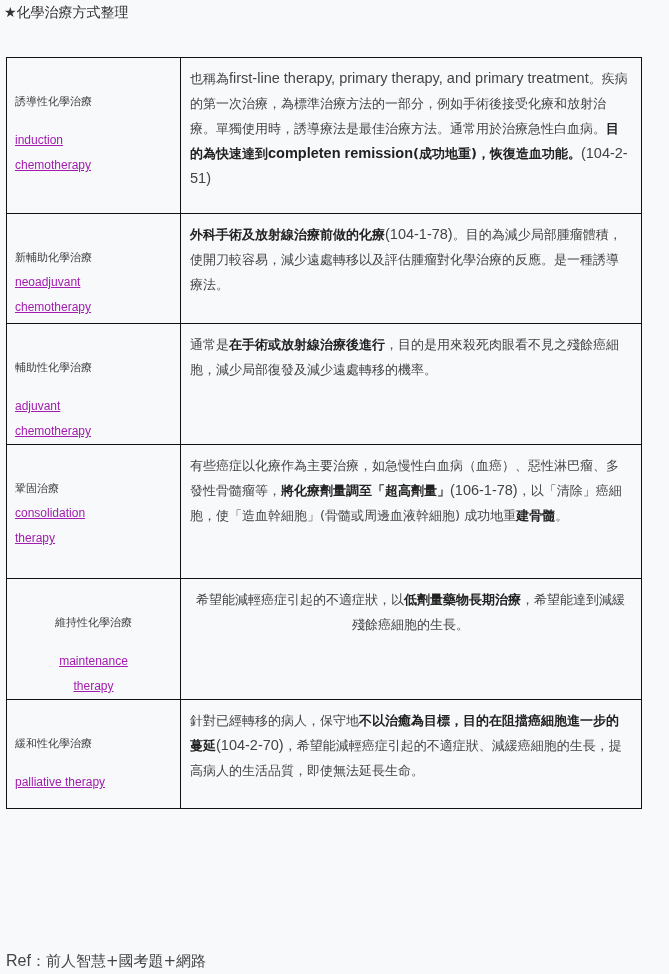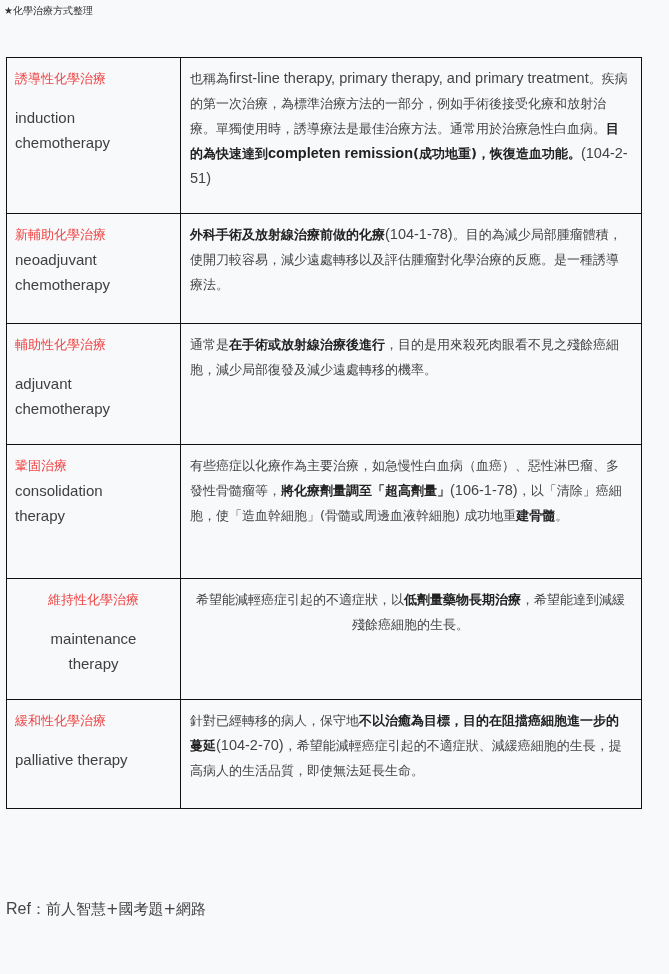--- a/index.html
+++ b/index.html
@@ -12,21 +12,21 @@
     height: 974px;
     position: relative;
     overflow: hidden;
     font-family: "DejaVu Sans", "Liberation Sans", sans-serif;
     color: #333;
   }
   .title {
     position: absolute;
     left: 4px;
     top: 4px;
-    font-size: 10px;
+    font-size: 14px;
     color: #333;
     letter-spacing: 0px;
     white-space: nowrap;
   }
   table.chemo {
     position: absolute;
     left: 6px;
     top: 57px;
     width: 636px;
     border-collapse: collapse;
@@ -43,42 +43,44 @@
   td.term {
     width: 157px;
     padding: 8px 8px 0 8px;
   }
   td.desc {
     padding: 8px 10px 0 9px;
     color: #3a3a3a;
   }
   .zh {
     display: block;
-    color: #ef4444;
-    font-size: 13px;
+    color: #404040;
+    font-size: 11px;
+    margin-top: 23px;
   }
   .en {
     display: block;
     font-family: "Liberation Sans", "DejaVu Sans", sans-serif;
-    font-size: 15px;
-    color: #404040;
+    font-size: 12px;
+    color: #a21caf;
+    text-decoration: underline;
   }
   .gap { display: block; height: 14px; }
   .desc b {
     font-weight: bold;
     color: #222;
   }
   .desc .lat {
     font-family: "Liberation Sans", "DejaVu Sans", sans-serif;
     font-size: 14.5px;
   }
   .ref {
     position: absolute;
     left: 6px;
-    top: 900px;
+    top: 952px;
     font-size: 15px;
     color: #444;
     white-space: nowrap;
   }
   .ref .lat {
     font-family: "Liberation Sans", "DejaVu Sans", sans-serif;
     font-size: 16px;
   }
 </style>
 </head>

